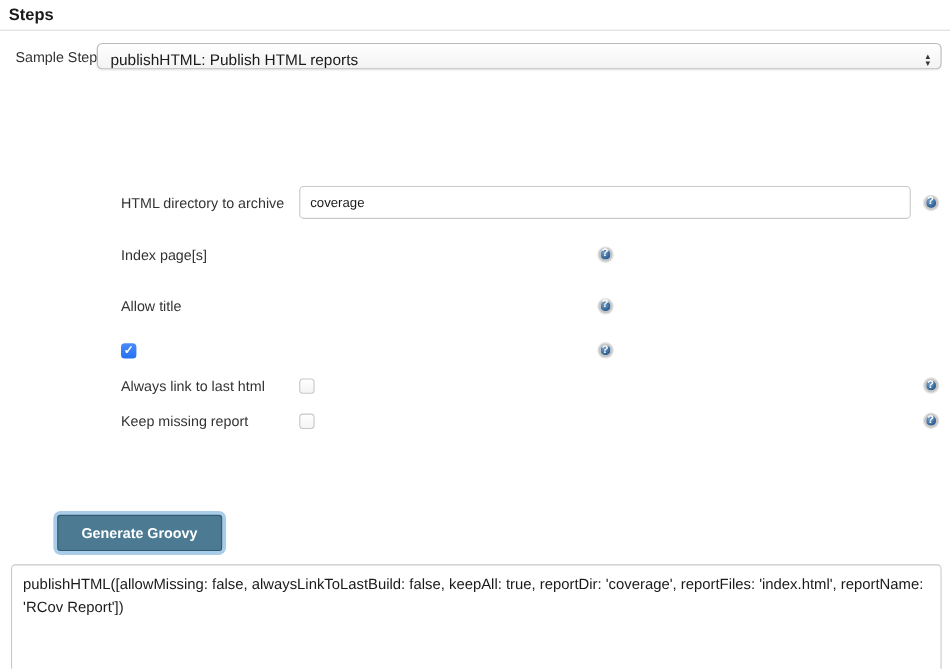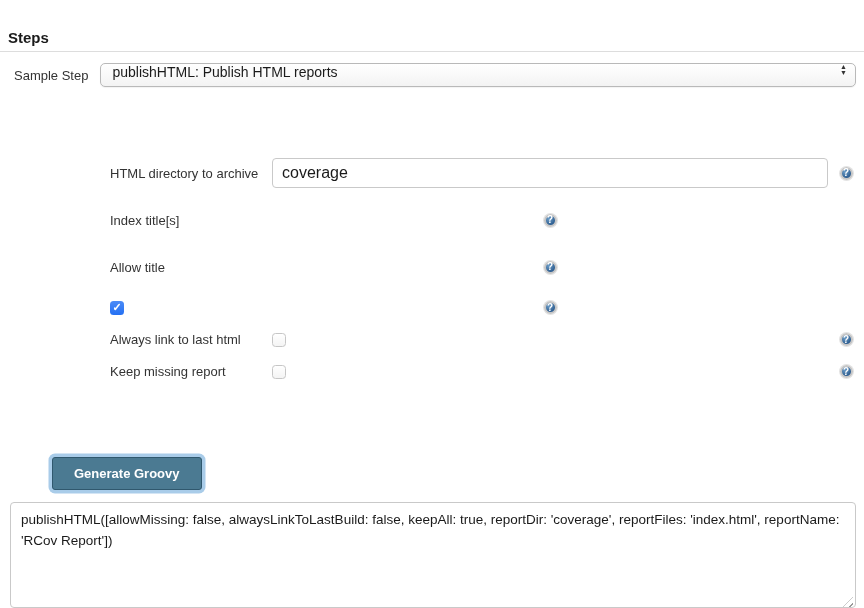--- a/index.html
+++ b/index.html
@@ -7,61 +7,60 @@
     width: 864px; height: 608px;
     background: #ffffff;
     font-family: "Liberation Sans", sans-serif;
     color: #333;
     overflow: hidden;
   }
   
   .steps-header {
     font-size: 15px; font-weight: bold; color: #1a1a1a;
     padding: 5px 0 0 8px;
-    margin-top: 24px;
   }
   .divider {
     border: none; border-top: 1px solid #ddd;
     margin-top: 5px;
   }
   
   .sample-row {
     display: flex; align-items: center;
-    margin: 11px 8px 0 14px; gap: 12px;
+    margin: 11px 8px 0 14px; gap: 0;
   }
   .sample-label { font-size: 13px; color: #333; white-space: nowrap; }
   .select {
     flex: 1; height: 24px;
-    display: flex; align-items: flex-start;
+    display: flex; align-items: flex-end;
     border: 1px solid #b9b9b9; border-radius: 5px;
     background: linear-gradient(#ffffff, #f3f3f3);
     box-shadow: 0 1px 1px rgba(0,0,0,0.05);
     padding: 0 8px 0 11px;
     font-size: 14px; color: #1a1a1a;
     cursor: default;
   }
   .select-text { flex: 1; overflow: hidden; white-space: nowrap; }
   .select-arrows {
     display: flex; flex-direction: column; align-items: center;
     font-size: 7px; line-height: 6px; color: #333;
   }
   
-  .form-section { margin-top: 71px; }
+  .form-section { margin-top: 106px; }
   .row {
     display: grid;
     grid-template-columns: 110px 162px 1fr 36px;
     align-items: center;
   }
   .field-row { margin-bottom: 17px; height: 30px; }
   .check-row { margin-bottom: 15px; height: 17px; }
   .row-label { font-size: 13px; color: #333; padding-right: 8px; }
   .text-input {
     width: 100%; height: 30px;
     border: 1px solid #c9c9c9; border-radius: 4px;
-    padding: 0 9px; font-size: 16px; color: #1a1a1a;
+    padding: 0 9px; font-size: 12px; color: #1a1a1a;
     font-family: "Liberation Sans", sans-serif;
     background: #fff;
     outline: none;
   }
   
   .help-icon {
     width: 13px; height: 13px; border-radius: 50%;
     background: radial-gradient(circle at 35% 30%, #6f9fc9, #2e5f92 70%);
     border: 2px solid #c6c6c6;
     box-shadow: 0 0 0 1px #e3e3e3;
@@ -164,21 +163,21 @@
       <span></span>
       <span class="row-label">HTML directory to archive</span>
       <input class="text-input" type="text" value="coverage" style="">
       <span class="help-icon">
           <span class="help-glyph">?</span>
         </span>
     </div>
 
     <div class="row field-row">
       <span></span>
-      <span class="row-label">Index title[s]</span>
+      <span class="row-label">Index page[s]</span>
       <span class="help-icon">
           <span class="help-glyph">?</span>
         </span>
     </div>
 
     <div class="row field-row">
       <span></span>
       <span class="row-label">Allow title</span>
       <span class="help-icon">
           <span class="help-glyph">?</span>

